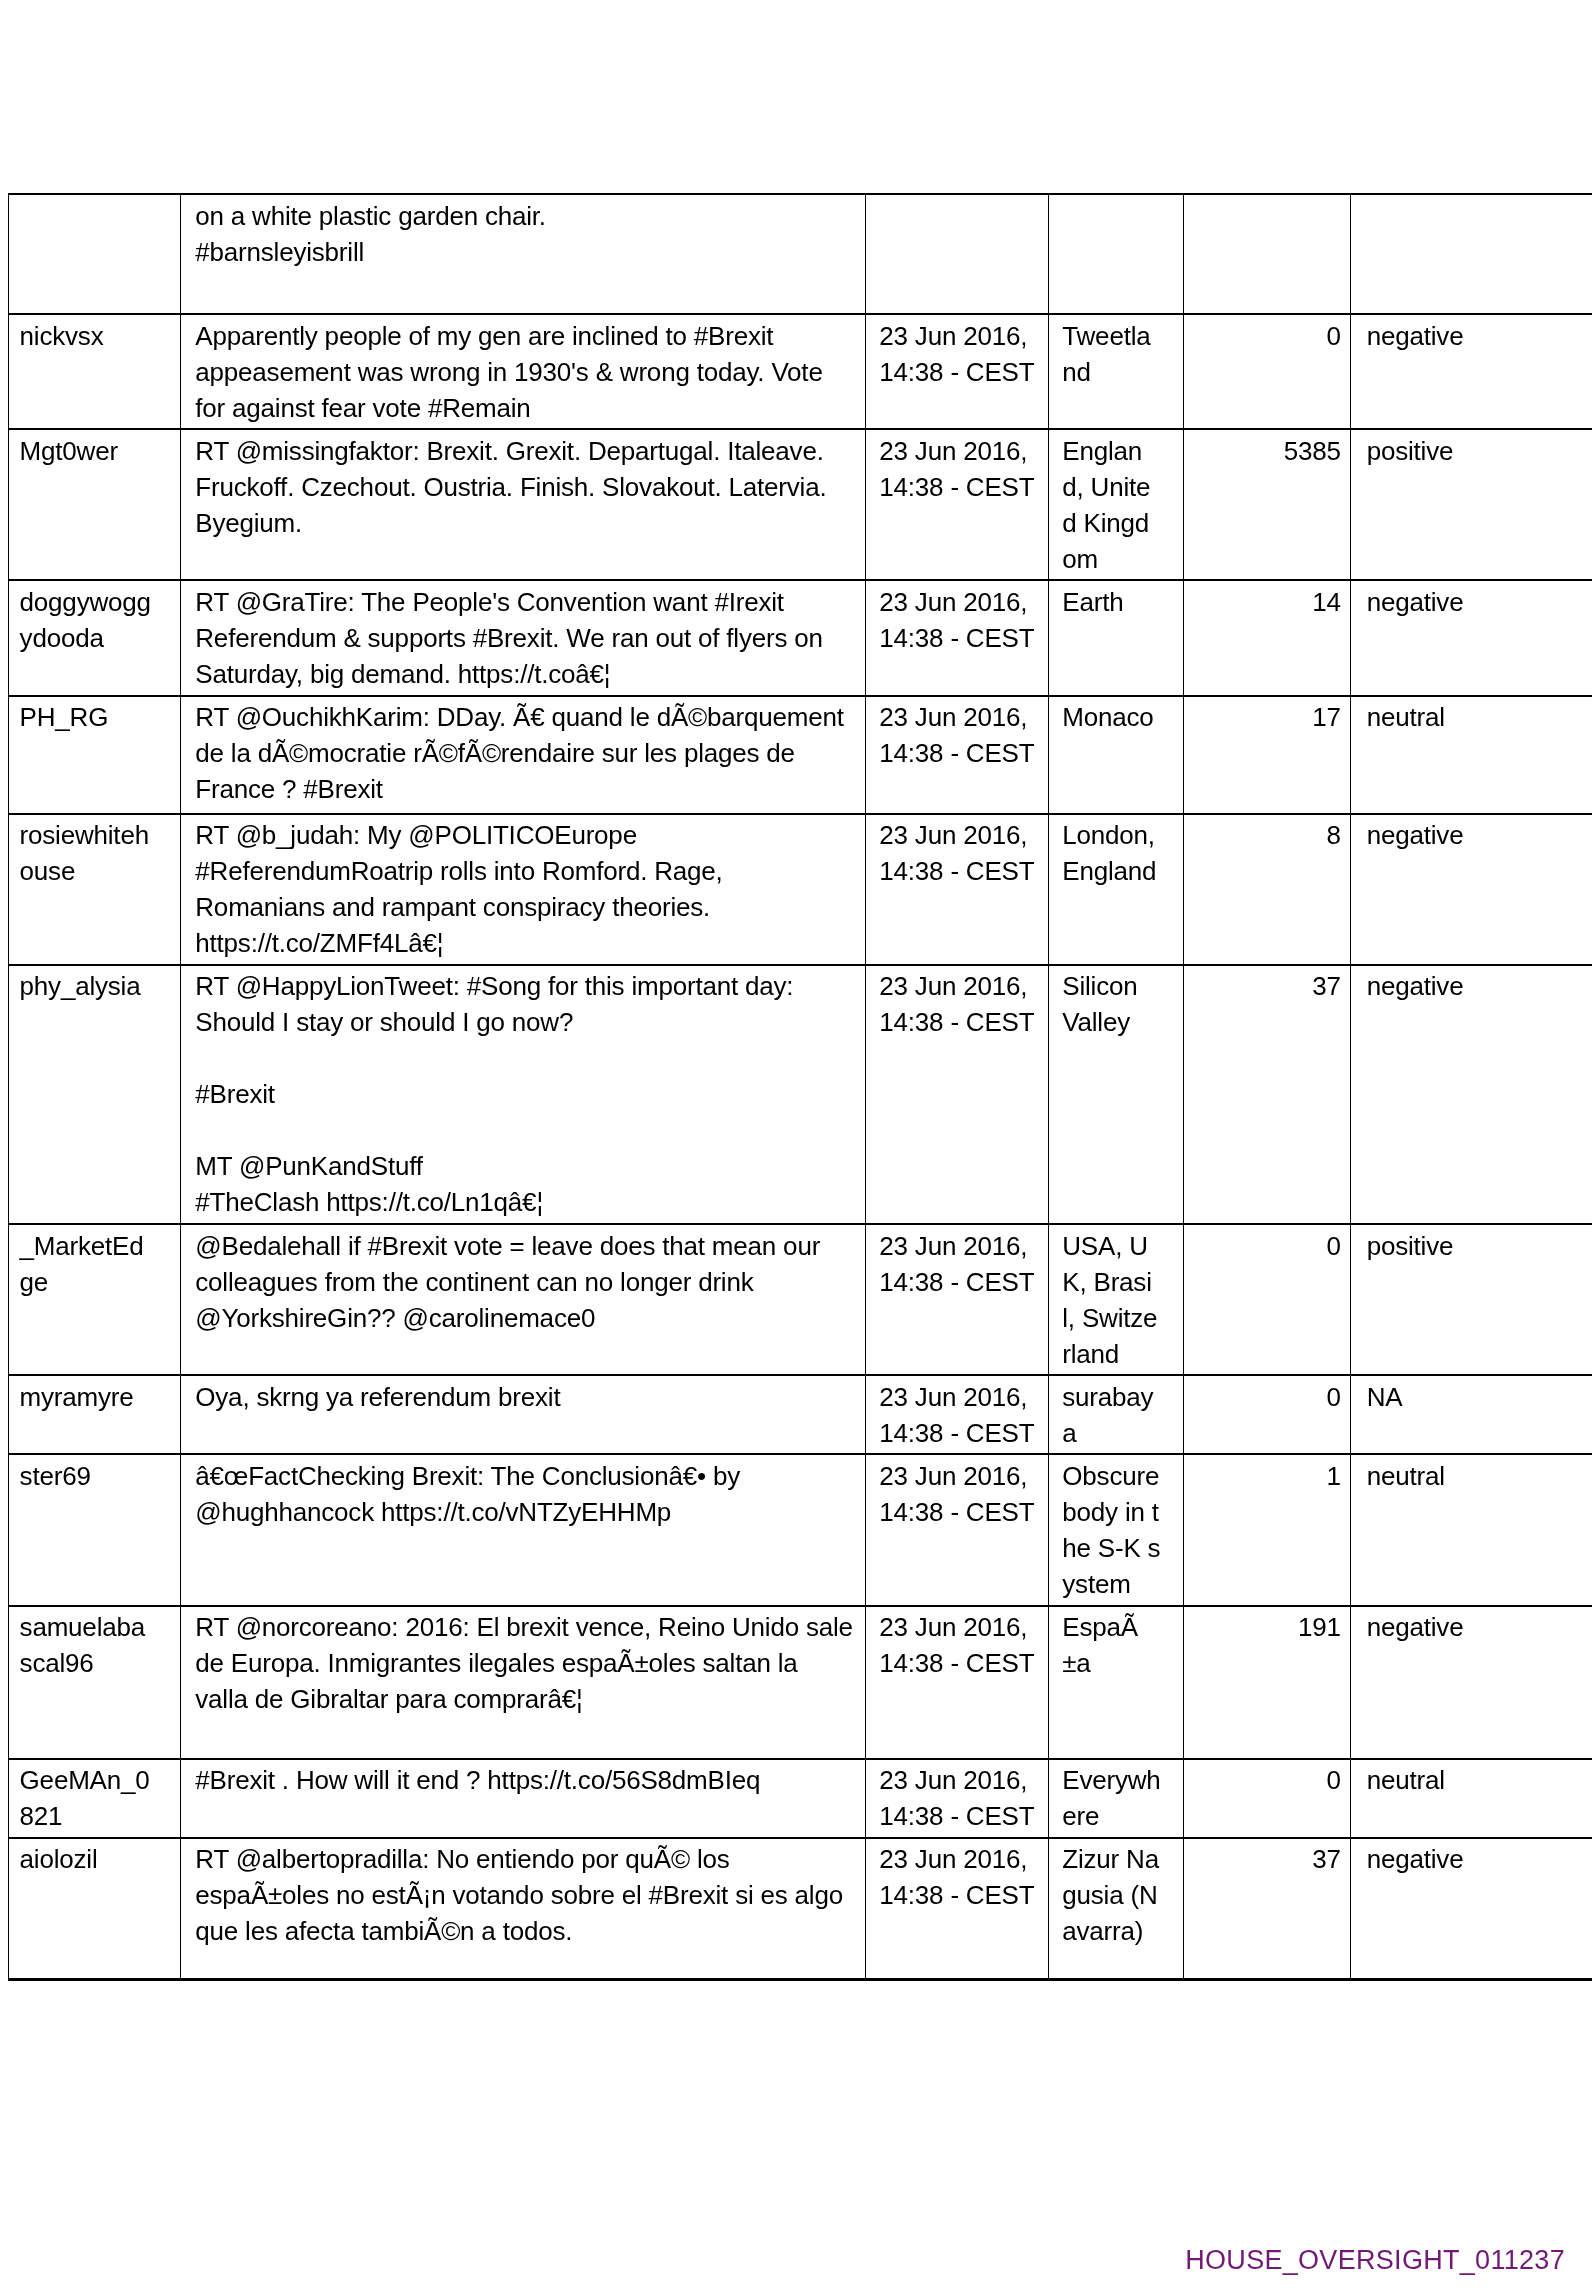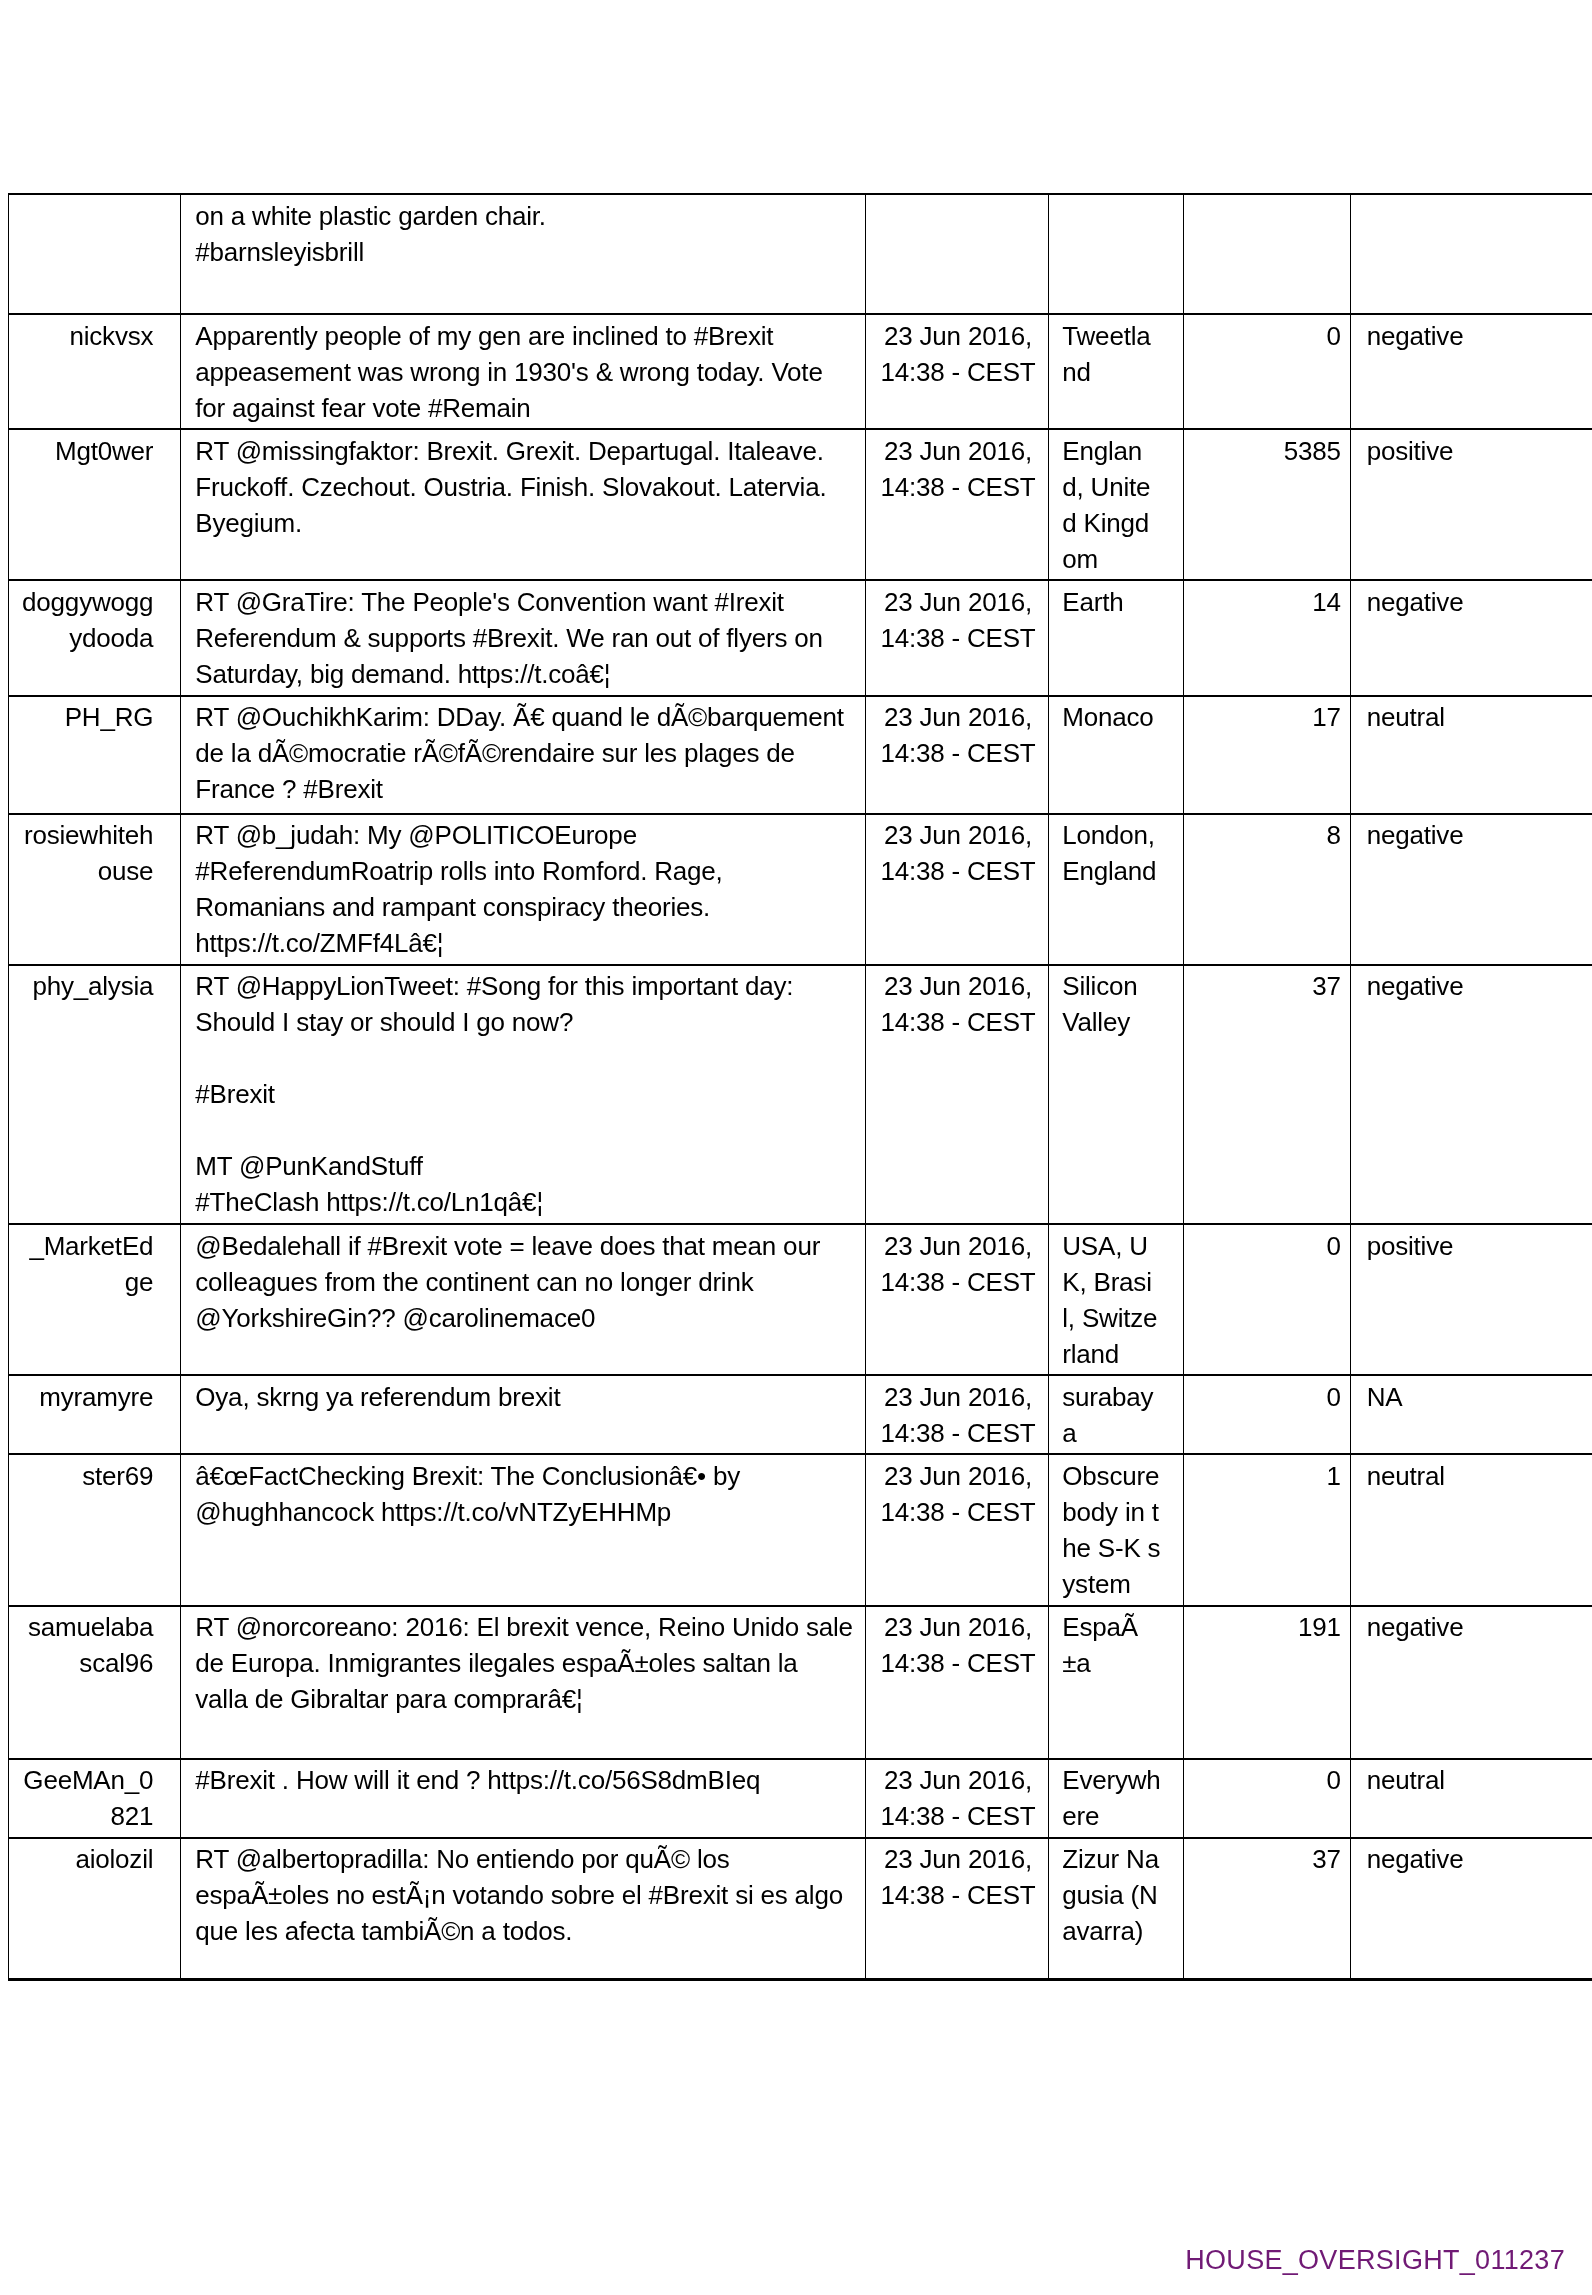--- a/index.html
+++ b/index.html
@@ -38,23 +38,23 @@
   .doc-table td:last-child { border-right: none; }
   .doc-table tr:last-child td { border-bottom-width: 3.9px; }
 
   .col-username  { width: 172px; }
   .col-tweet     { width: 685px; }
   .col-date      { width: 183px; }
   .col-location  { width: 135px; }
   .col-count     { width: 167px; }
   .col-sentiment { width: 242px; }
 
-  td.c-username  { word-break: break-all; padding-right: 27px; text-align: right; }
+  td.c-username  { word-break: break-all; padding-right: 27px; }
   td.c-tweet     { padding-left: 14px; }
-  td.c-date      { padding-left: 13px; text-align: center; }
+  td.c-date      { padding-left: 13px; }
   td.c-location  { word-break: break-all; padding-left: 13px; padding-right: 22.5px; }
   td.c-count     { text-align: right; padding-right: 9.6px; }
   td.c-sentiment { padding-left: 15.4px; }
 
   
   .r0  { height: 120px; }
   .r1  { height: 109px; }
   .r2  { height: 150px; }
   .r3  { height: 99px; }
   .r4  { height: 118px; }

